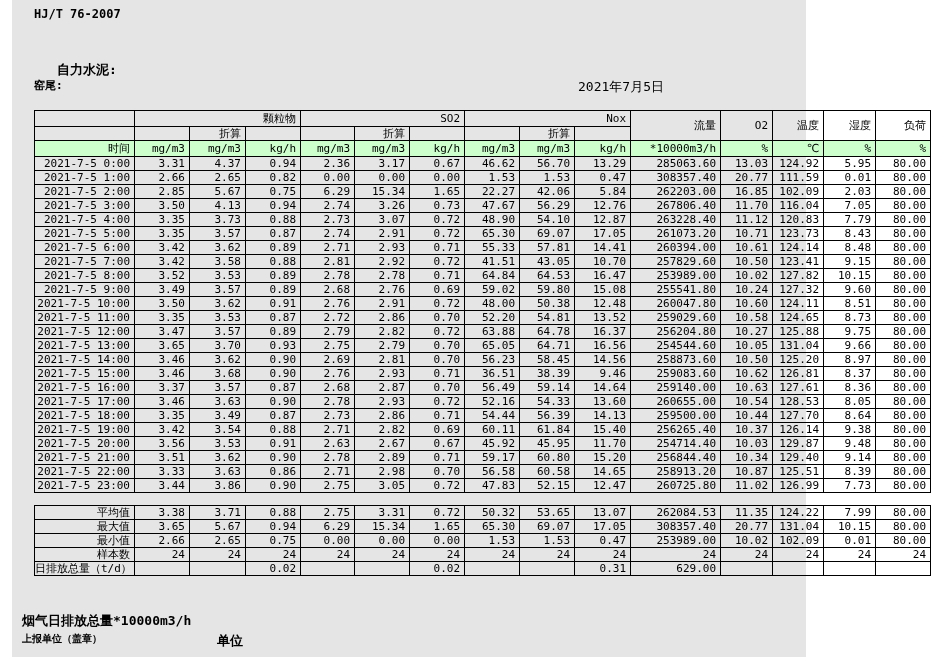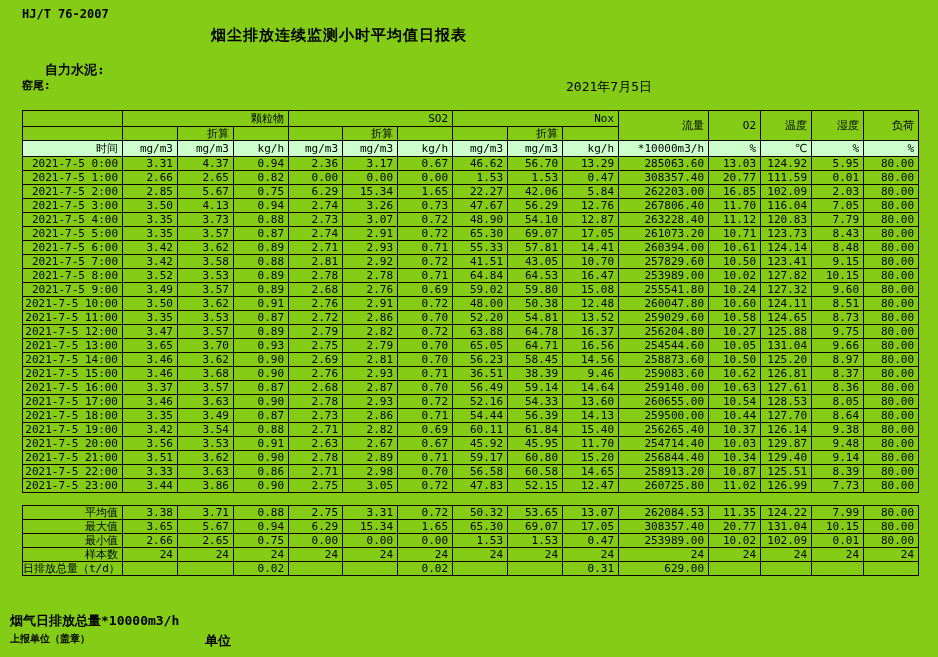--- a/index.html
+++ b/index.html
@@ -1,21 +1,21 @@
 <!DOCTYPE html>
 <html style="--green: #ccffcc;"><head>
 <meta charset="utf-8">
 <style>
   * { margin:0; padding:0; box-sizing:border-box; }
   html,body { background:#fff; }
   body {
     width:938px; height:657px; position:relative; overflow:hidden;
     font-family:"DejaVu Sans Mono","DejaVu Sans",sans-serif; color:#000;
   }
-  .page { position:absolute; left:0; top:0; width:938px; height:657px; background:#84cc16; }
+  .page { position:absolute; left:12px; top:0; width:794px; height:657px; background:#e5e5e5; }
 
   .std      { position:absolute; left:22px;  top:7px;  font-weight:bold; font-size:12px; }
   .title    { position:absolute; left:211px; top:26px; font-weight:bold; font-size:15px; letter-spacing:1px; }
   .company  { position:absolute; left:22px;  top:61px; font-weight:bold; font-size:13px;margin-left:23px; }
   .location { position:absolute; left:22px;  top:78px; font-weight:bold; font-size:11px; }
   .date     { position:absolute; left:566px; top:78px; font-size:13px; }
 
   table.report {
     position:absolute; left:22px; top:110px; width:896px;
     border-collapse:collapse; table-layout:fixed;
@@ -43,21 +43,20 @@
   .foot-note  { position:absolute; left:10px; top:612px; font-weight:bold; font-size:13px; }
   .foot-stamp { position:absolute; left:10px; top:632px; font-weight:bold; font-size:10px; }
   .foot-unit  { position:absolute; left:205px; top:632px; font-weight:bold; font-size:13px; }
 </style>
 </head>
 <body>
 
 <div class="page">
 
   <div class="std">HJ/T  76-2007</div>
-  <div class="title">烟尘排放连续监测小时平均值日报表</div>
   <div class="company">自力水泥:</div>
   <div class="location">窑尾:</div>
   <div class="date">2021年7月5日</div>
 
   <table class="report">
     <colgroup>
       <col style="width:100px">
         <col style="width:55px">
         <col style="width:56px">
         <col style="width:55px">

